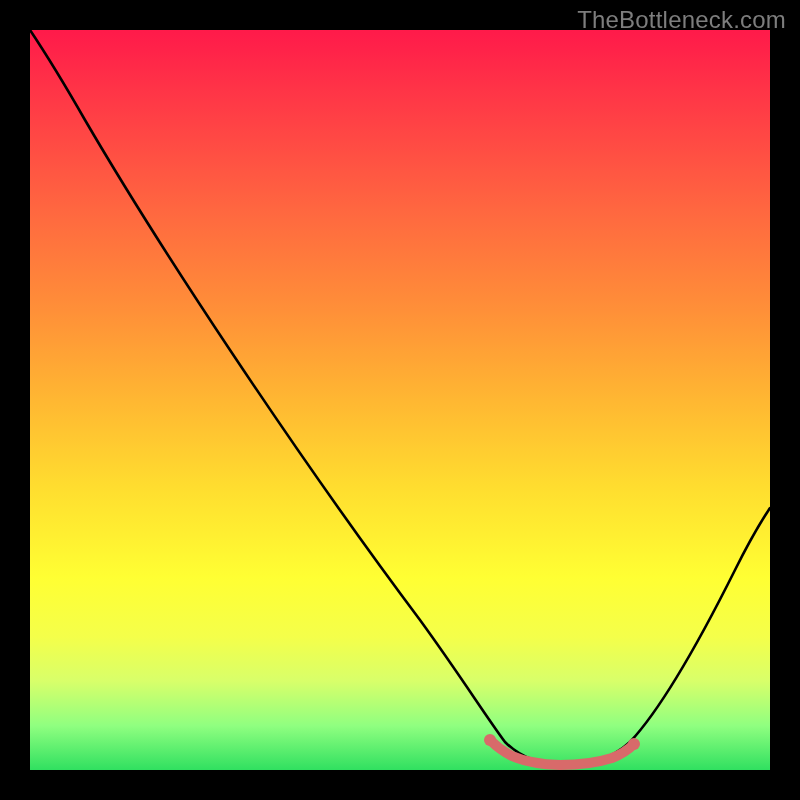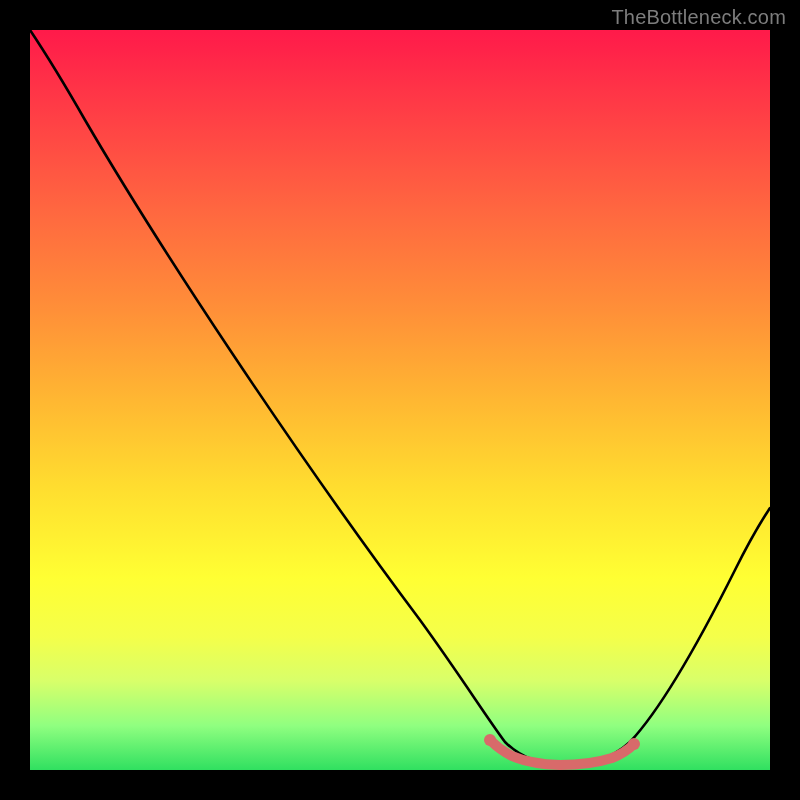--- a/index.html
+++ b/index.html
@@ -34,21 +34,21 @@
       #f4ff4a 82%,
       #d8ff6a 88%,
       #90ff80 94%,
       #30e060 100%);
   }
   .watermark {
     position: absolute;
     top: 6px;
     right: 14px;
     color: #7d7d7d;
-    font-size: 20px;
+    font-size: 24px;
     letter-spacing: 0.2px;
     font-weight: 400;
   }
   svg.curve {
     position: absolute;
     left: 0;
     top: 0;
     width: 740px;
     height: 740px;
     overflow: visible;

